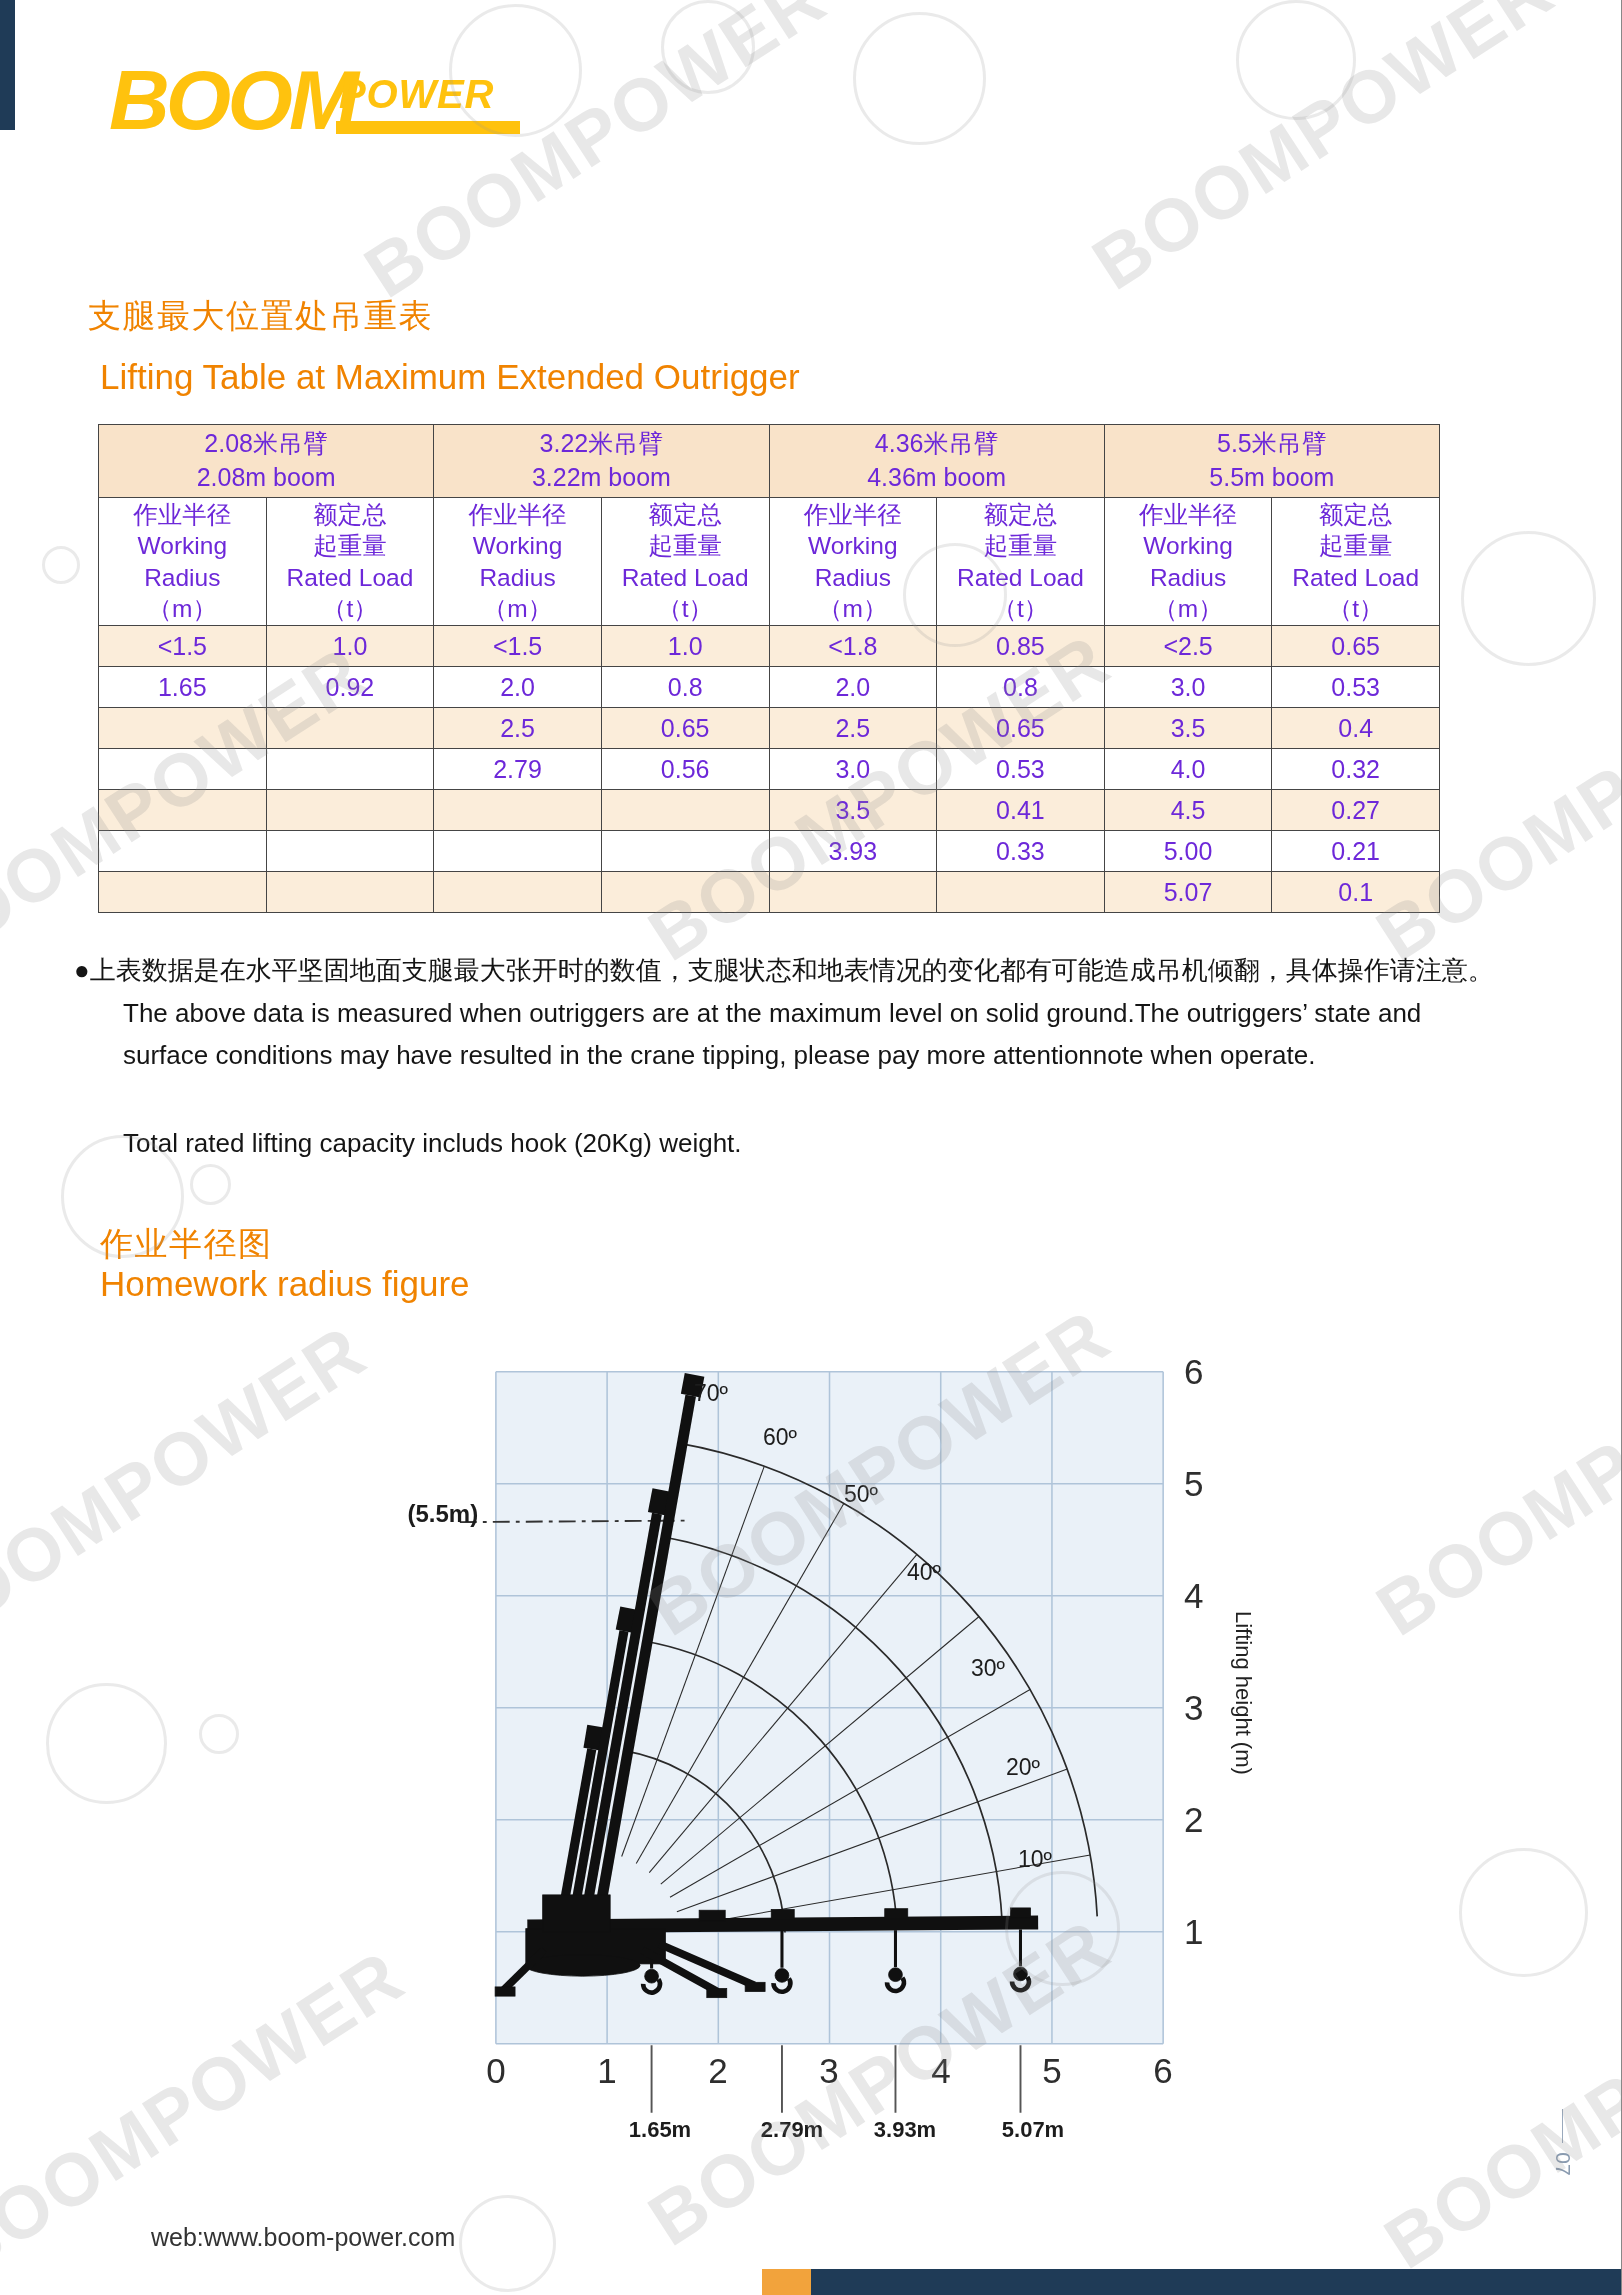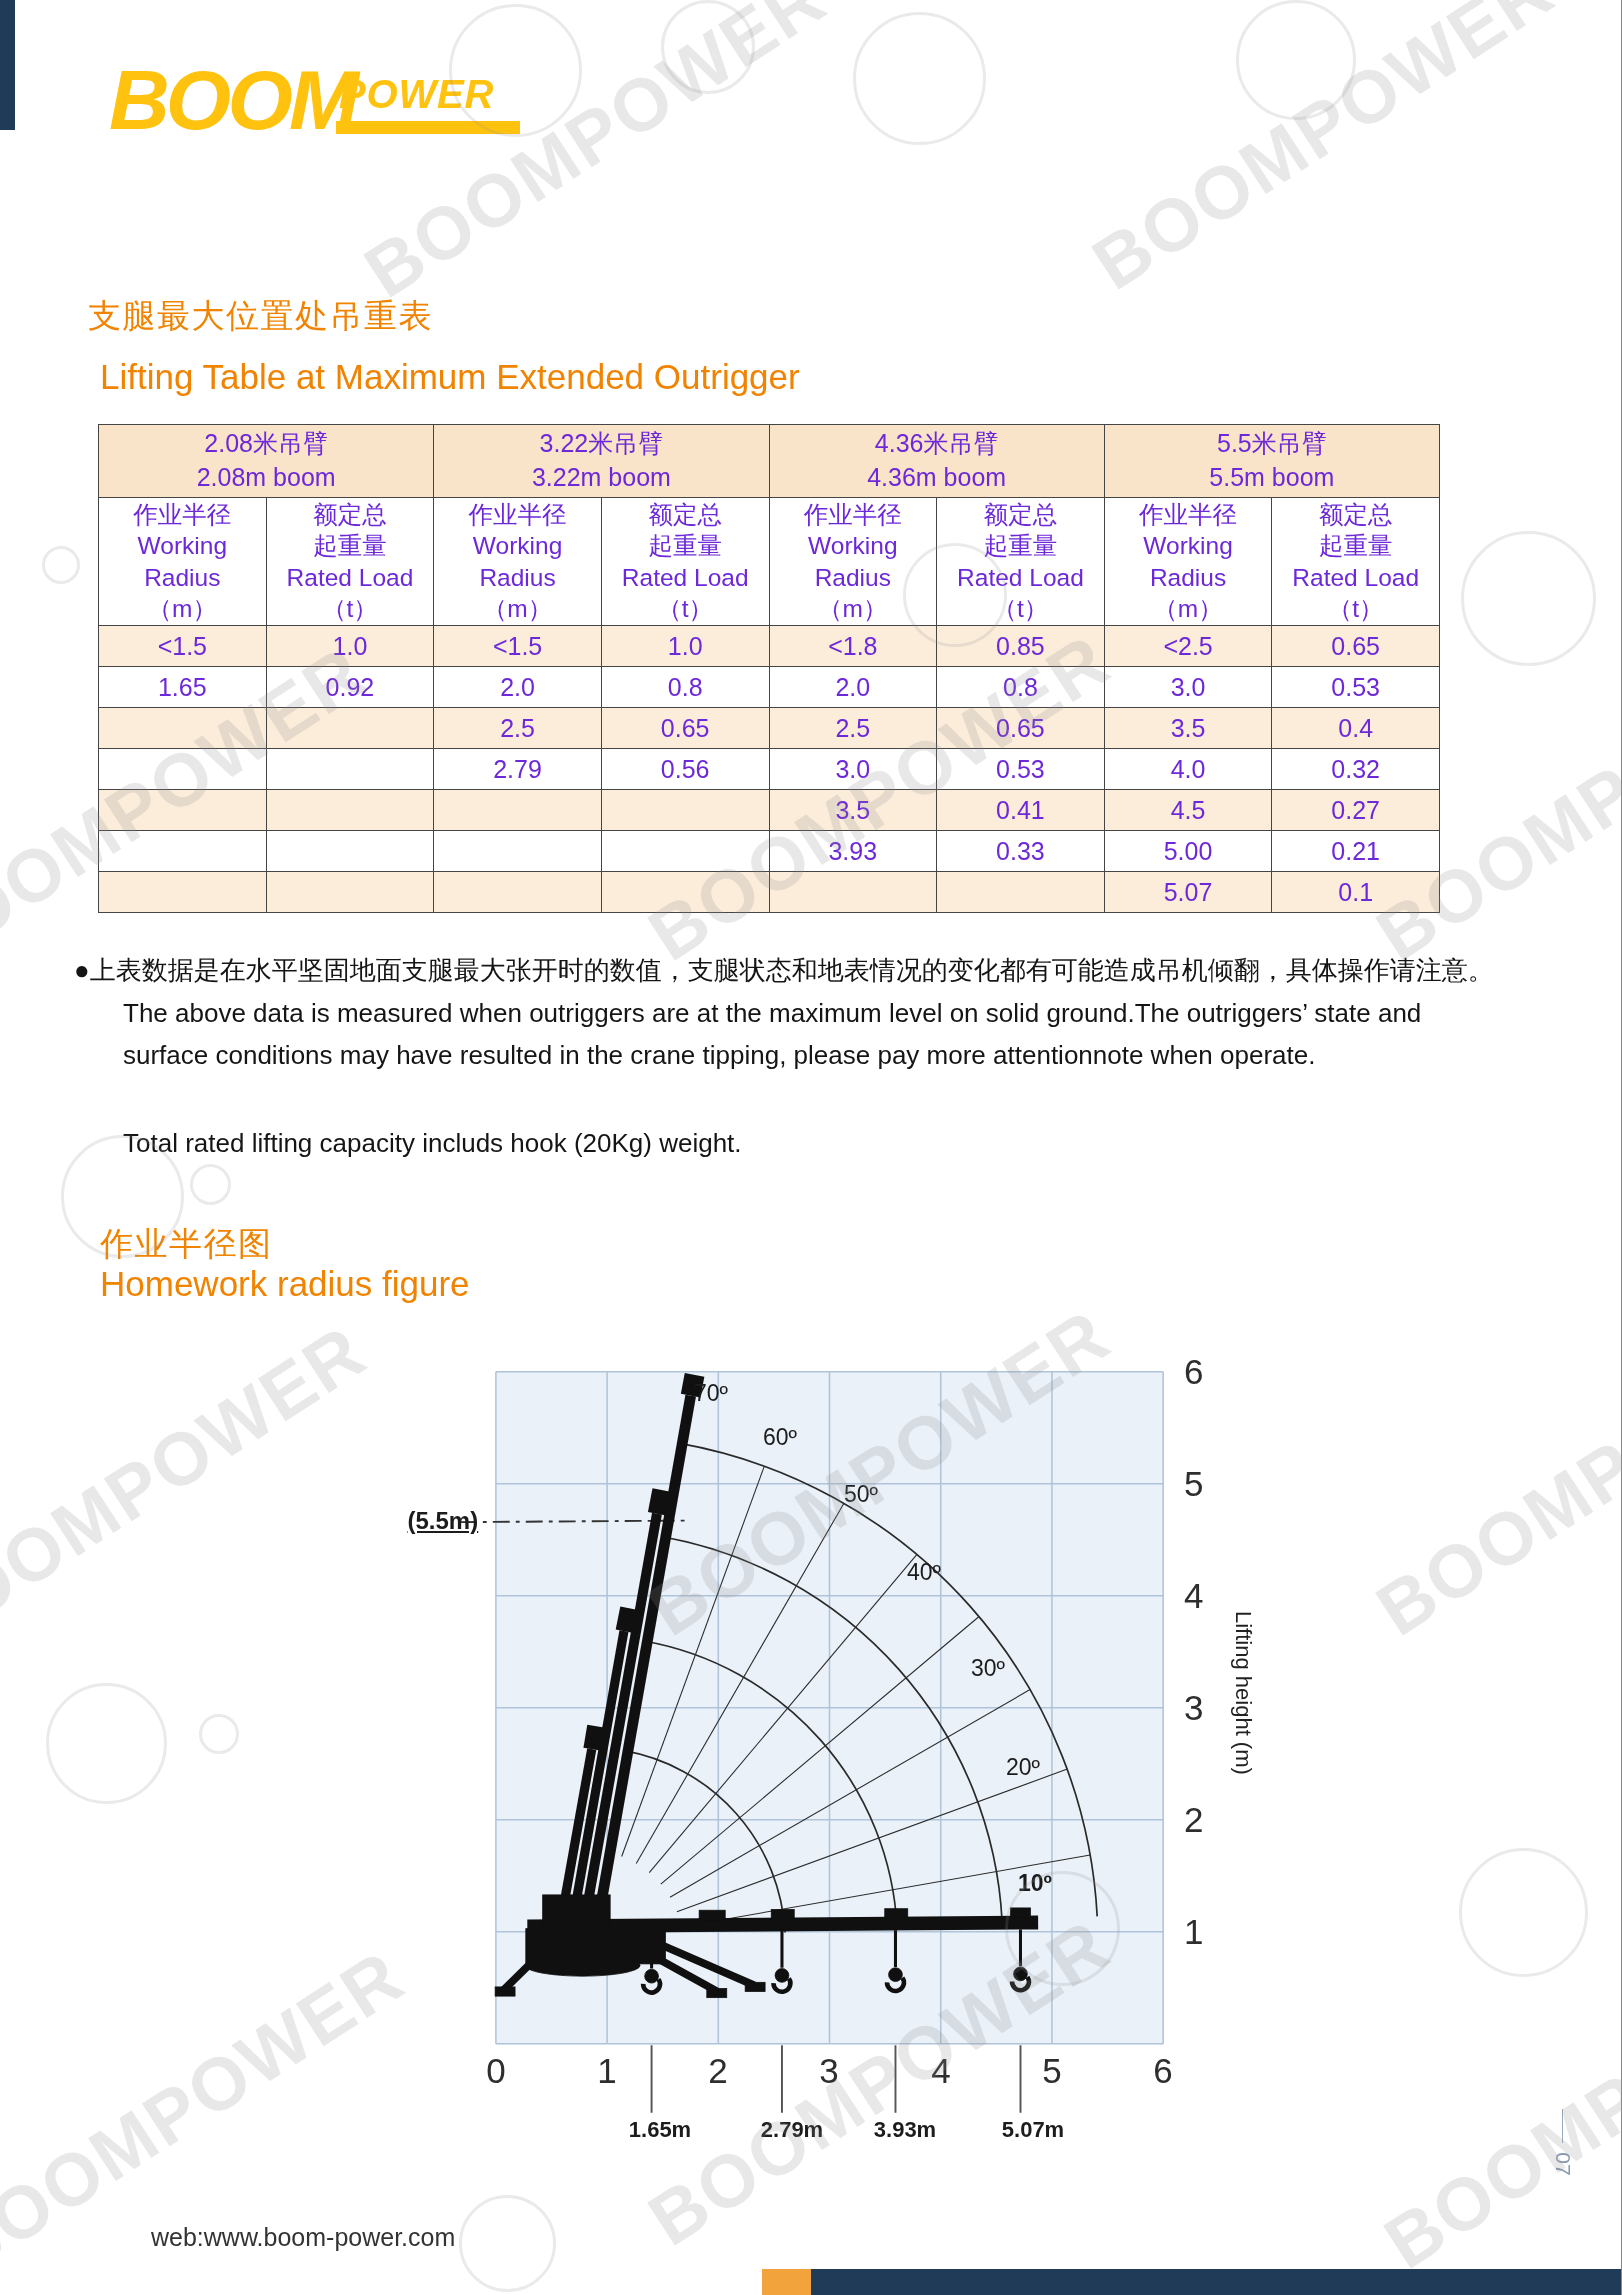--- a/index.html
+++ b/index.html
@@ -30,21 +30,21 @@
   
   .note{position:absolute;font-size:26px;color:#151515;white-space:nowrap;}
   
   .chart{position:absolute;left:429px;top:1358px;width:867px;height:836px;}
   .chart-svg{position:absolute;left:0;top:0;}
   .xlab{position:absolute;width:46px;text-align:center;font-size:35px;color:#2e2e2e;top:693px;}
   .ylab{position:absolute;left:755px;width:46px;font-size:35px;color:#2e2e2e;}
   .anglab{position:absolute;width:74px;text-align:center;font-size:23px;color:#1c1c1c;}
   .rmark{position:absolute;width:100px;text-align:center;font-size:22px;font-weight:bold;color:#1c1c1c;top:759px;}
   .ylabel{position:absolute;left:827px;top:253px;transform:rotate(90deg);transform-origin:left top;font-size:22px;color:#222;white-space:nowrap;}
-  .boomlab{position:absolute;left:-21.5px;top:149px;font-size:24px;font-weight:bold;color:#1c1c1c;text-decoration:underline;}
+  .boomlab{position:absolute;left:-21.5px;top:142px;font-size:24px;font-weight:bold;color:#1c1c1c;}
   
   .footer-web{position:absolute;left:151px;top:2223px;font-size:25px;color:#333;}
   .pageno{position:absolute;left:1551px;top:2109px;display:flex;flex-direction:column;align-items:center;gap:9.2px;}
   .pageno-line{width:1.5px;height:34px;background:#9AA9BC;}
   .pageno-text{transform:rotate(90deg);font-size:21px;color:#8A9BB0;}
   
   .wm{position:absolute;font-size:74px;font-weight:700;letter-spacing:2.3px;color:rgba(140,140,140,0.20);transform:rotate(-33deg);white-space:nowrap;pointer-events:none;z-index:50;}
   .ring{position:absolute;border:3.1px solid rgba(150,150,150,0.20);border-radius:50%;pointer-events:none;z-index:50;}
 </style>
 </head>
@@ -297,21 +297,21 @@
     </svg>
 
     <div class="boomlab">(5.5m)</div>
 
     <div class="anglab" style="left:245px;top:21.5px;">70º</div>
     <div class="anglab" style="left:314px;top:66px;">60º</div>
     <div class="anglab" style="left:395px;top:123px;">50º</div>
     <div class="anglab" style="left:458px;top:201px;">40º</div>
     <div class="anglab" style="left:522px;top:297px;">30º</div>
     <div class="anglab" style="left:557px;top:396px;">20º</div>
-    <div class="anglab" style="left:569px;top:512px;font-weight:bold;">10º</div>
+    <div class="anglab" style="left:569px;top:488px;">10º</div>
 
     <div class="xlab" style="left:44px;">0</div>
     <div class="xlab" style="left:155px;">1</div>
     <div class="xlab" style="left:266px;">2</div>
     <div class="xlab" style="left:377px;">3</div>
     <div class="xlab" style="left:489px;">4</div>
     <div class="xlab" style="left:600px;">5</div>
     <div class="xlab" style="left:711px;">6</div>
 
     <div class="ylab" style="top:-6.1px;">6</div>

